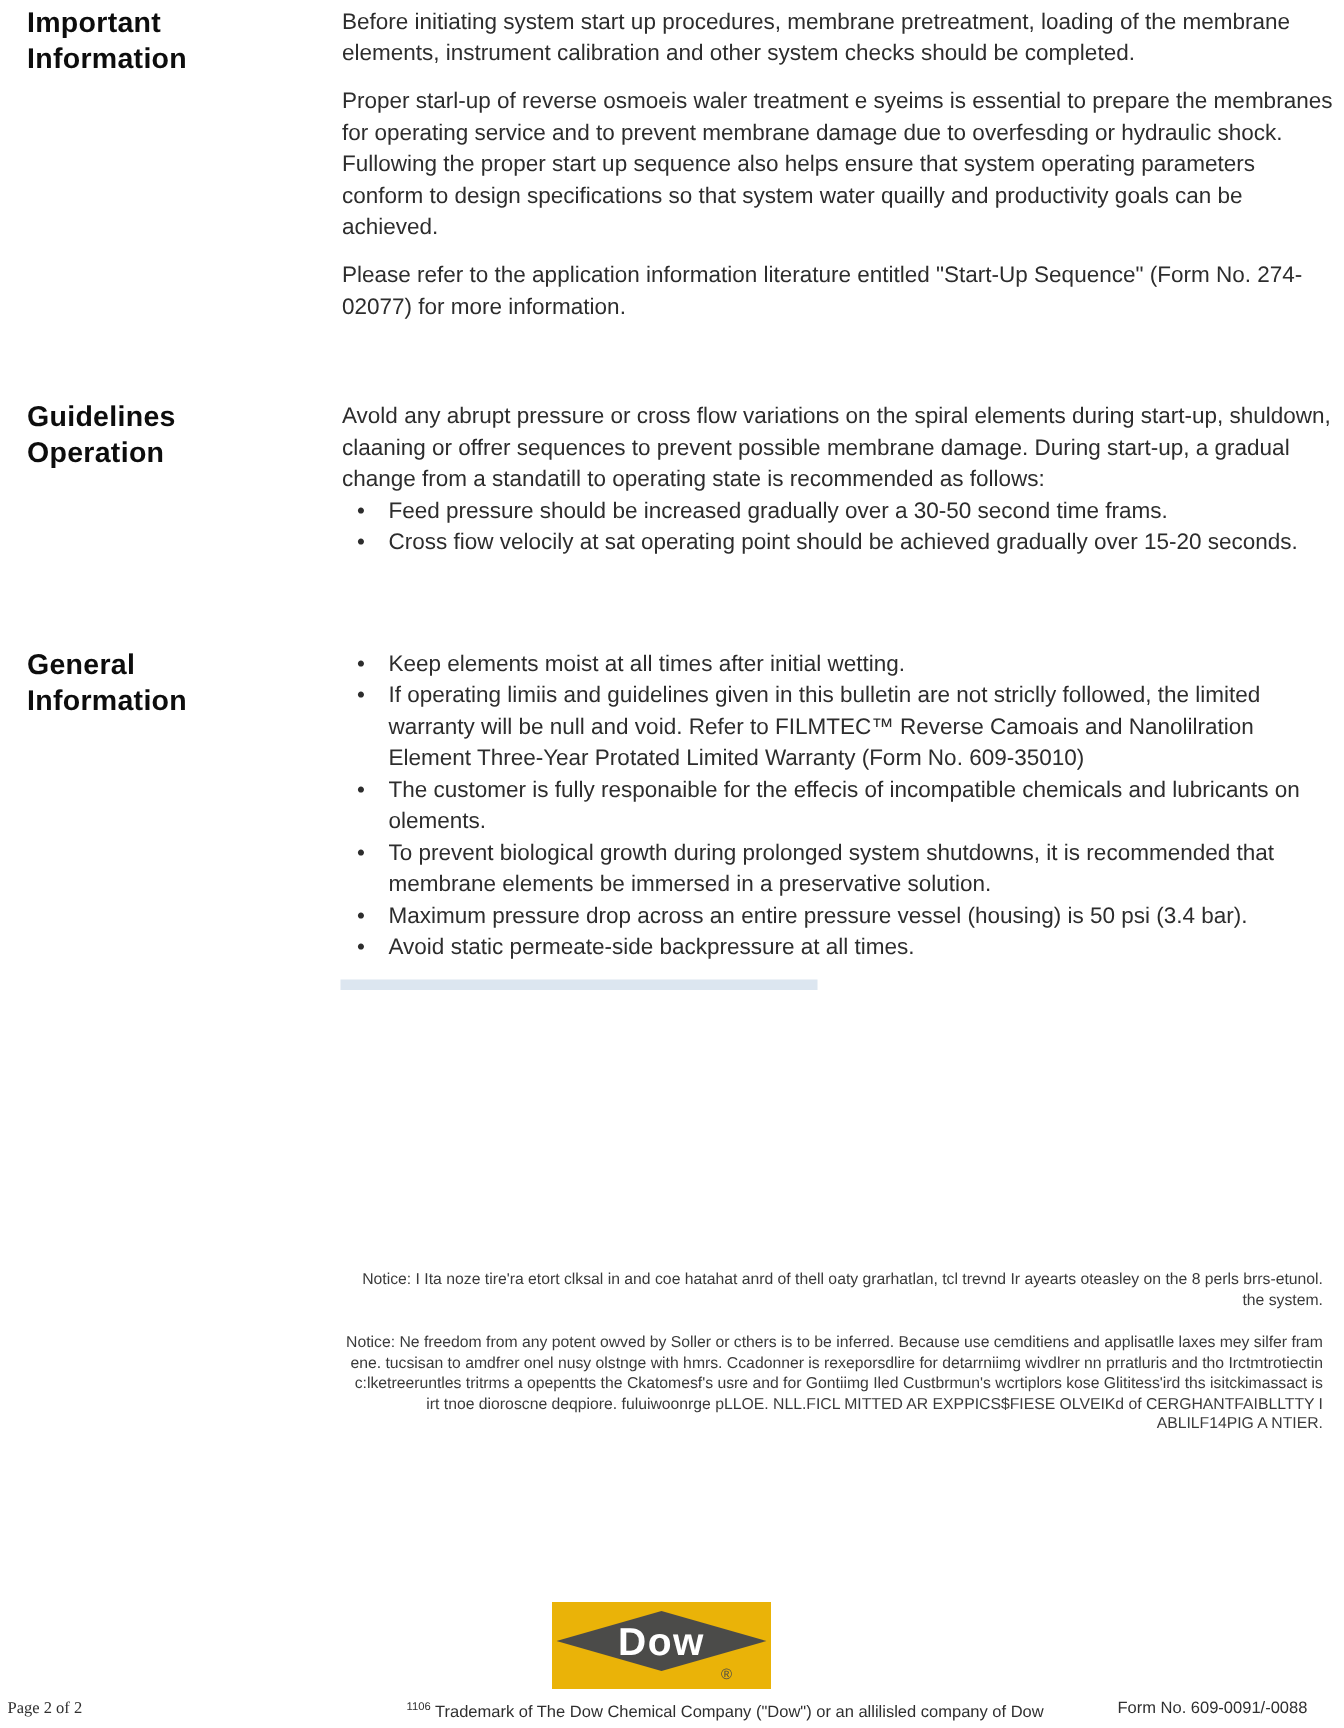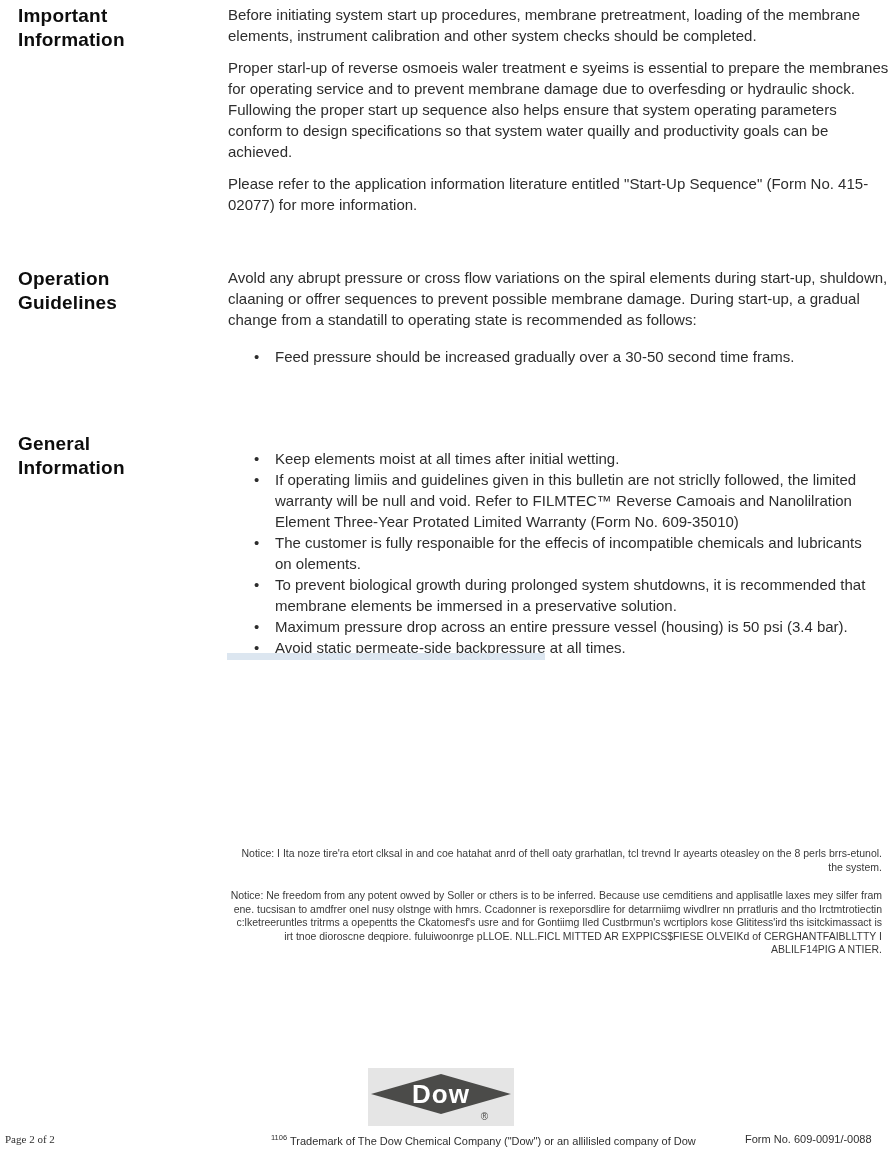--- a/index.html
+++ b/index.html
@@ -25,21 +25,21 @@
     color:var(--heading);
     letter-spacing:.2px;
   }
   .sec-body{
     position:absolute;left:228px;right:3px;top:0;
     font-size:15px;line-height:21px;
     color:var(--body-text);
   }
   .sec-body p{margin:0 0 11px 0;padding:0;}
   .sec-body p:last-child{margin-bottom:0;}
-  ul.bullets{list-style:none;margin:16px;padding:0;}
+  ul.bullets{list-style:none;margin:0;padding:0;}
   ul.bullets li{
     position:relative;
     padding-left:31px;
     margin:0;
   }
   ul.bullets li::before{
     content:"\2022";
     position:absolute;left:10px;top:0;
     font-size:15px;line-height:21px;
   }
@@ -49,21 +49,21 @@
     background:var(--divider);
   }
   .notices{
     position:absolute;left:228px;top:847px;right:14px;
     font-size:10.5px;line-height:13.5px;color:#3a3a3a;text-align:right;
   }
   .notices p{margin:0 0 15px 0;}
   .logo-box{
     position:absolute;left:368px;top:1068px;
     width:146px;height:58px;
-    background:#e5e5e5;
+    background:#eab308;
   }
   .diamond{
     position:absolute;left:3px;top:6px;
     width:140px;height:40px;
     background:var(--diamond);
     clip-path:polygon(50% 0,100% 50%,50% 100%,0 50%);
     display:flex;align-items:center;justify-content:center;
   }
   .diamond .dow-text{
     color:#ffffff;
@@ -91,33 +91,34 @@
 <div class="page">
 
   <div class="section" style="top:4px;">
     <div class="sec-heading">
       <div>Important</div>
       <div>Information</div>
     </div>
     <div class="sec-body">
       <p>Before initiating system start up procedures, membrane pretreatment, loading of the membrane elements, instrument calibration and other system checks should be completed.</p>
       <p>Proper starl-up of reverse osmoeis waler treatment e syeims is essential to prepare the membranes for operating service and to prevent membrane damage due to overfesding or hydraulic shock.  Fullowing the proper start up sequence also helps ensure that system operating parameters conform to design specifications so that system water quailly and productivity goals can be achieved.</p>
-      <p>Please refer to the application information literature entitled "Start-Up Sequence" (Form No. 415-02077) for more information.</p>
+      <p>Please refer to the application information literature entitled "Start-Up Sequence" (Form No. 274-02077) for more information.</p>
     </div>
   </div>
 
   <div class="section" style="top:267px;">
     <div class="sec-heading">
+      <div>Guidelines</div>
       <div>Operation</div>
-      <div>Guidelines</div>
     </div>
     <div class="sec-body">
       <p style="margin-bottom:0;">Avold any abrupt pressure or cross flow variations on the spiral elements during start-up, shuldown, claaning or offrer sequences to prevent possible membrane damage.  During start-up, a gradual change from a standatill to operating state is recommended as follows:</p>
       <ul class="bullets">
         <li>Feed pressure should be increased gradually over a 30-50 second time frams.</li>
+        <li>Cross fiow velocily at sat operating point should be achieved gradually over 15-20 seconds.</li>
       </ul>
     </div>
   </div>
 
   <div class="section" style="top:432px;">
     <div class="sec-heading">
       <div>General</div>
       <div>Information</div>
     </div>
     <div class="sec-body">

